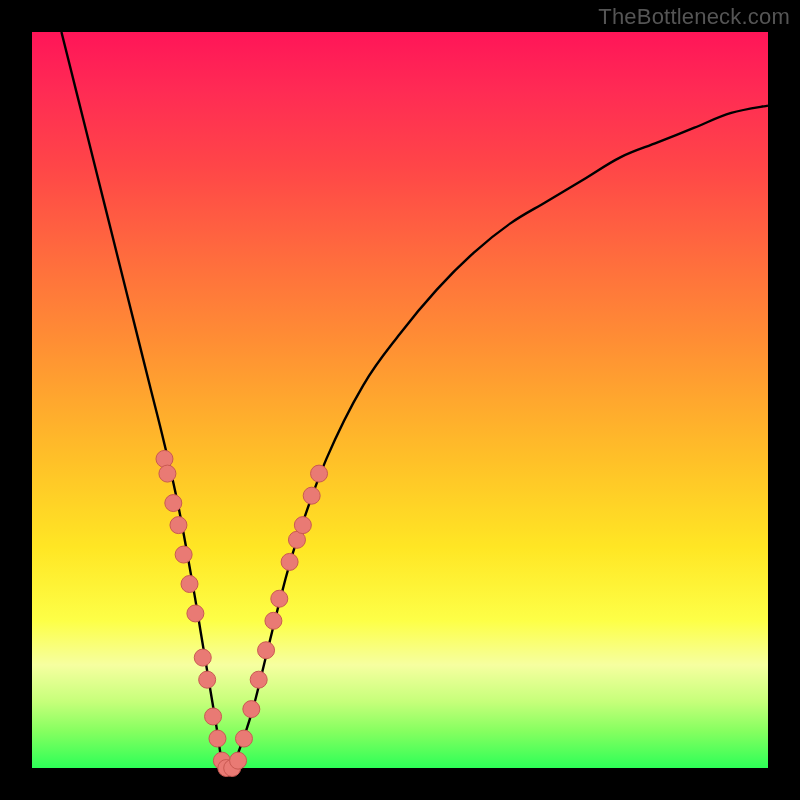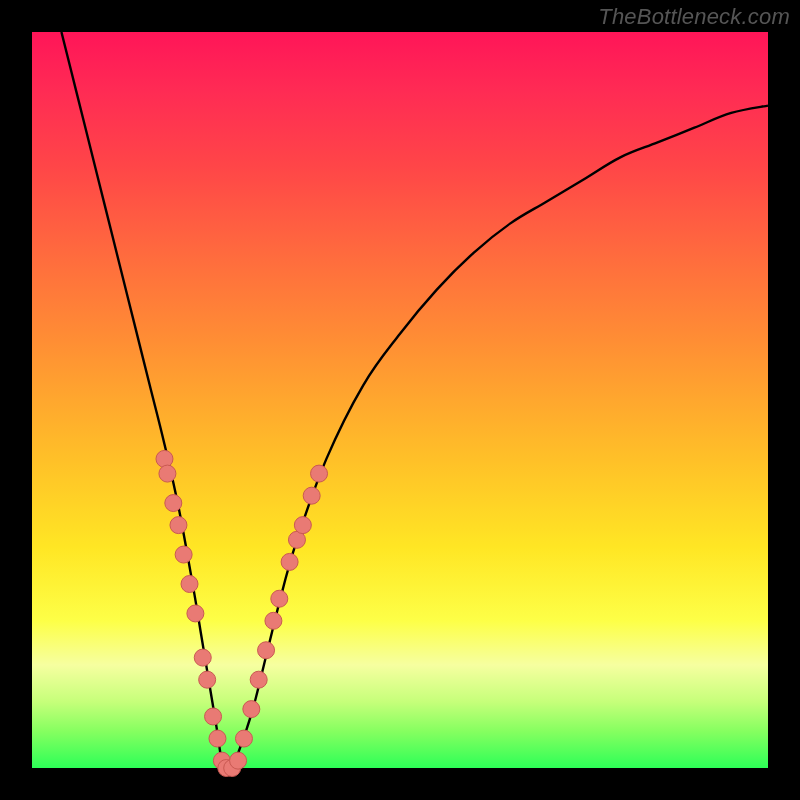--- a/index.html
+++ b/index.html
@@ -44,21 +44,20 @@
     overflow: visible;
   }
   .watermark {
     position: absolute;
     top: 4px;
     right: 10px;
     color: #555;
     font-size: 22px;
     letter-spacing: 0.2px;
     user-select: none;
-    font-style: italic;
   }
 </style>
 </head>
 <body>
 
 <div class="frame">
   <div class="plot">
     <svg class="curve" viewBox="0 0 736 736">
       <path id="curve-path" fill="none" stroke="#000000" stroke-width="2.4" d="M 29.44 0 C 32.0896 10.598399999999998 38.8608 37.6832 44.16 58.879999999999995 C 49.459199999999996 80.07679999999999 53.5808 96.5632 58.88 117.75999999999999 C 64.17920000000001 138.9568 68.30080000000001 155.4432 73.60000000000001 176.64 C 78.89920000000001 197.83679999999998 83.0208 214.32319999999999 88.32 235.51999999999998 C 93.61919999999999 256.7168 97.74080000000001 273.20320000000004 103.04 294.40000000000003 C 108.3392 315.59680000000003 112.4608 332.0832 117.76 353.28 C 123.0592 374.47679999999997 127.18079999999999 389.6384 132.48 412.16 C 137.7792 434.68160000000006 141.9008 451.90400000000005 147.20000000000002 478.40000000000003 C 152.49920000000003 504.896 157.94559999999998 536.8384 161.92 559.36 C 165.8944 581.8816 166.6304 587.6224 169.28 603.52 C 171.9296 619.4176 173.9904 631.7824 176.64 647.6800000000001 C 179.28959999999998 663.5776000000001 181.3504 675.9424 184 691.84 C 186.6496 707.7376 188.71040000000002 728.0512 191.36 736 C 194.0096 743.9488 196.07040000000003 738.6496 198.72000000000003 736 C 201.36960000000002 733.3504 202.1056 731.8783999999999 206.08 721.28 C 210.05440000000002 710.6816 215.50079999999997 695.6672 220.79999999999998 677.12 C 226.0992 658.5728 230.2208 639.4368 235.52 618.24 C 240.81920000000002 597.0432000000001 244.94080000000002 579.232 250.24 559.36 C 255.5392 539.488 257.0112 531.6864 264.96 507.84000000000003 C 272.9088 483.9936 282.4768 454.7008 294.40000000000003 426.88 C 306.32320000000004 399.0592 317.952 375.80159999999995 331.2 353.28 C 344.448 330.7584 354.752 318.98240000000004 368 301.76000000000005 C 381.248 284.53760000000005 391.552 272.17279999999994 404.8 257.59999999999997 C 418.048 243.02719999999997 428.352 232.72320000000005 441.59999999999997 220.80000000000007 C 454.84799999999996 208.8768000000001 465.15200000000004 200.63360000000003 478.40000000000003 191.36 C 491.648 182.0864 501.95199999999994 177.22879999999998 515.1999999999999 169.27999999999997 C 528.448 161.33119999999997 538.752 155.14879999999994 552 147.19999999999993 C 565.248 139.25119999999993 575.552 131.744 588.8000000000001 125.12 C 602.0480000000001 118.49600000000001 612.3520000000001 115.69919999999999 625.6 110.39999999999998 C 638.848 105.10079999999996 649.152 100.97919999999993 662.4 95.67999999999995 C 675.6479999999999 90.38079999999997 685.9519999999999 84.93440000000002 699.1999999999999 80.96000000000004 C 712.448 76.98560000000005 729.376 74.92480000000002 736 73.60000000000002"></path>
       <g id="markers">

